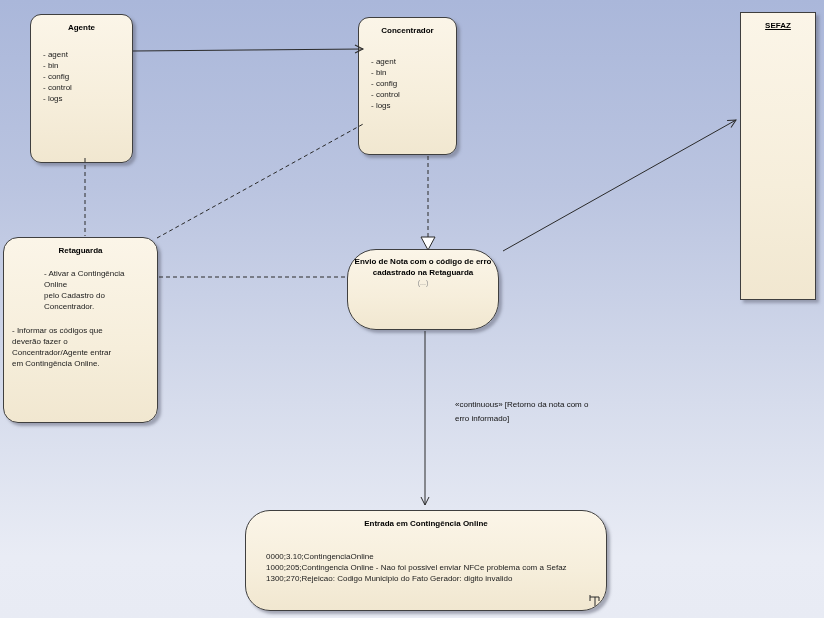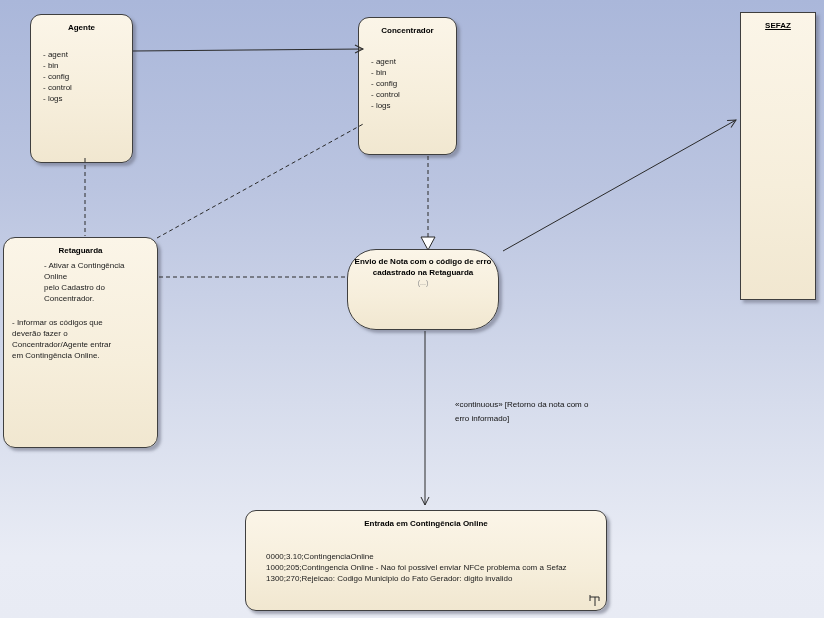--- a/index.html
+++ b/index.html
@@ -64,38 +64,38 @@
       <div>- config</div>
       <div>- control</div>
       <div>- logs</div>
     </div>
   </div>
 
   <div class="node" style="left:740px;top:12px;width:76px;height:288px;">
     <div class="node-title underlined">SEFAZ</div>
   </div>
 
-  <div class="node rounded-lg" style="left:3px;top:237px;width:155px;height:211px;border-radius:12px;">
+  <div class="node rounded-lg" style="left:3px;top:237px;width:155px;height:186px;">
     <div class="node-title">Retaguarda</div>
-    <div class="node-body para" style="margin-top:4px;padding-left:40px;">- Ativar a Contingência Online
+    <div class="node-body para" style="margin-top:12px;padding-left:40px;">- Ativar a Contingência Online
 pelo Cadastro do
 Concentrador.</div>
     <div class="node-body para" style="margin-top:13px;">- Informar os códigos que
 deverão fazer o
 Concentrador/Agente entrar
 em Contingência Online.</div>
   </div>
 
   <div class="node rounded" style="left:347px;top:249px;width:152px;height:81px;border-radius:29px;">
     <div class="node-title" style="padding-top:6px;">Envio de Nota com o código de erro
 cadastrado na Retaguarda</div>
     <div class="subtitle">(...)</div>
   </div>
 
-  <div class="node rounded" style="left:245px;top:510px;width:362px;height:101px;">
+  <div class="node rounded" style="left:245px;top:510px;width:362px;height:101px;border-radius:25px;">
     <div class="node-title">Entrada em Contingência Online</div>
     <div class="node-body code-body" style="margin-top:22px;">0000;3.10;ContingenciaOnline
 1000;205;Contingencia Online - Nao foi possivel enviar NFCe problema com a Sefaz
 1300;270;Rejeicao: Codigo Municipio do Fato Gerador: digito invalido</div>
     <svg class="rake" width="14" height="15" viewBox="0 0 14 15">
       <path d="M7 14 L7 5 M2 9 L2 3 M2 5 L11 5 M11 9 L11 5" stroke="#2a2a2a" stroke-width="1" fill="none"></path>
     </svg>
   </div>
 
   <div class="float-label" style="left:455px;top:398px;width:150px;">«continuous» [Retorno da nota com o

